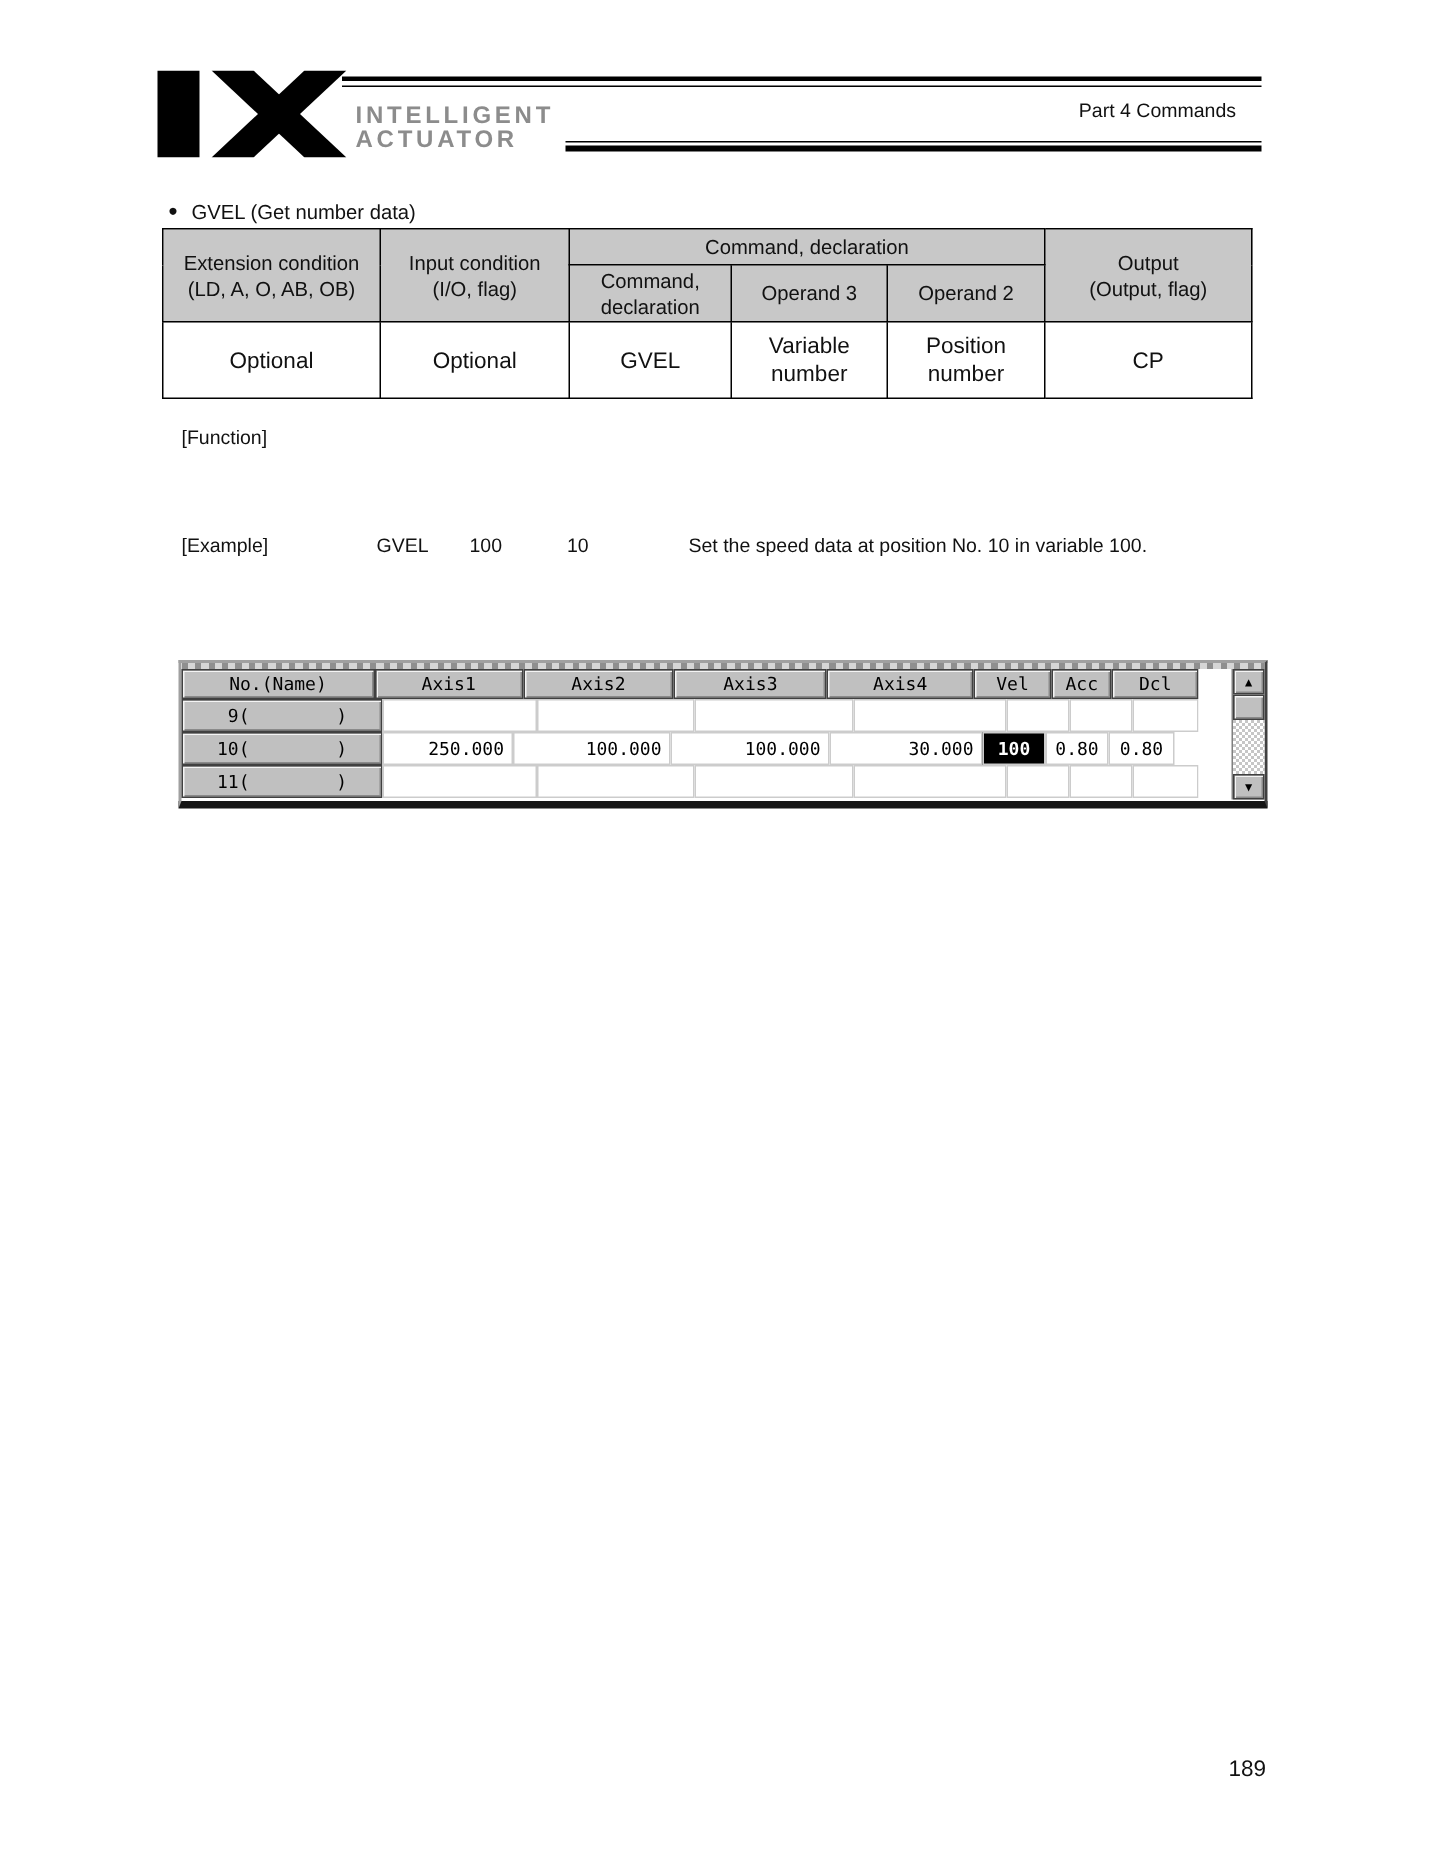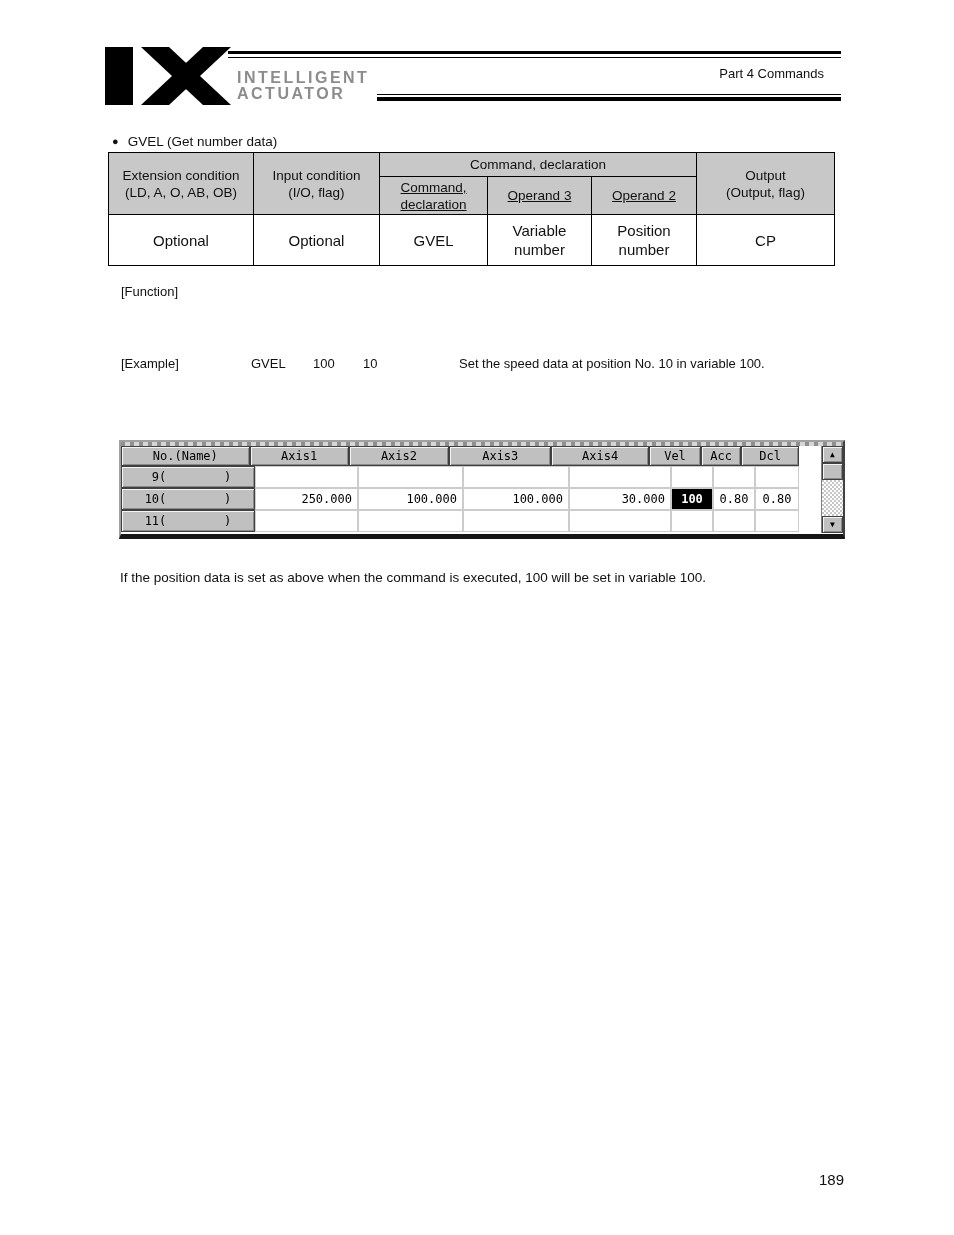--- a/index.html
+++ b/index.html
@@ -24,31 +24,31 @@
   .bullet-line { position:absolute; left:112px; top:134px; font-size:13.5px; display:flex; align-items:center; gap:9px; }
   .bullet-dot { font-size:11px; line-height:1; }
 
   
   table.cmd { position:absolute; left:108px; top:152px; width:726px; border-collapse:collapse;
               table-layout:fixed; text-align:center; }
   table.cmd th, table.cmd td { border:1.5px solid #000; white-space:pre-line; }
   table.cmd th { background:#c8c8c8; font-weight:normal; font-size:13.5px; line-height:17px; }
   table.cmd td { background:#fff; font-size:15px; line-height:19px; height:51px; }
   .h1 { height:24px; }
-  .h2 { height:38px;text-decoration:underline; }
+  .h2 { height:38px; }
 
   
   .func-label { position:absolute; left:121px; top:284px; font-size:13px; }
   .func-text  { position:absolute; left:215px; top:284px; width:625px; font-size:13px; line-height:18px; }
   .ex-row { position:absolute; left:121px; top:356px; font-size:13px; }
   .ex-row span { position:absolute; white-space:nowrap; }
   .ex-label { left:0; }
   .ex-cmd   { left:130px; }
   .ex-op1   { left:192px; }
-  .ex-op2   { left:242px; }
+  .ex-op2   { left:257px; }
   .ex-desc  { left:338px; }
 
   
   .shot { position:absolute; left:119px; top:440px; width:726px; height:99px;
           background:#fff;
           border-top:2px solid #a0a0a0; border-left:2px solid #a0a0a0;
           border-right:2px solid #404040; border-bottom:5px solid #151515; }
   .dither-top { height:4px;
           background:repeating-linear-gradient(90deg,#8f8f8f 0 4px,#d6d6d6 4px 9px); }
   .grid-body { display:flex; height:87px; font-family:"DejaVu Sans Mono", monospace; font-size:12px; }
@@ -176,21 +176,21 @@
           <div class="gc" style="width:105px"></div>
           <div class="gc" style="width:106px"></div>
           <div class="gc" style="width:102px"></div>
           <div class="gc c" style="width:42px"></div>
           <div class="gc c" style="width:42px"></div>
           <div class="gc c" style="width:44px"></div>
         </div>
 
         <div class="grow drow">
           <div class="gh" style="width:134px">10(        )</div>
-          <div class="gc" style="width:103px">250.000</div>
+          <div class="gc" style="width:87px">250.000</div>
           <div class="gc" style="width:105px">100.000</div>
           <div class="gc" style="width:106px">100.000</div>
           <div class="gc" style="width:102px">30.000</div>
           <div class="gc hl" style="width:42px">100</div>
           <div class="gc c" style="width:42px">0.80</div>
           <div class="gc c" style="width:44px">0.80</div>
         </div>
 
         <div class="grow drow">
           <div class="gh" style="width:134px">11(        )</div>
@@ -210,17 +210,16 @@
         </div>
         <div class="sthumb"></div>
         <div class="strack"></div>
         <div class="sbtn">
           <span>▼</span>
         </div>
       </div>
     </div>
   </div>
 
-  <div class="note">If the position data is set as above when the command is executed, 100 will be set in variable 100.</div>
 
   <div class="page-num">189</div>
 
 </div>
 
 </body></html>

